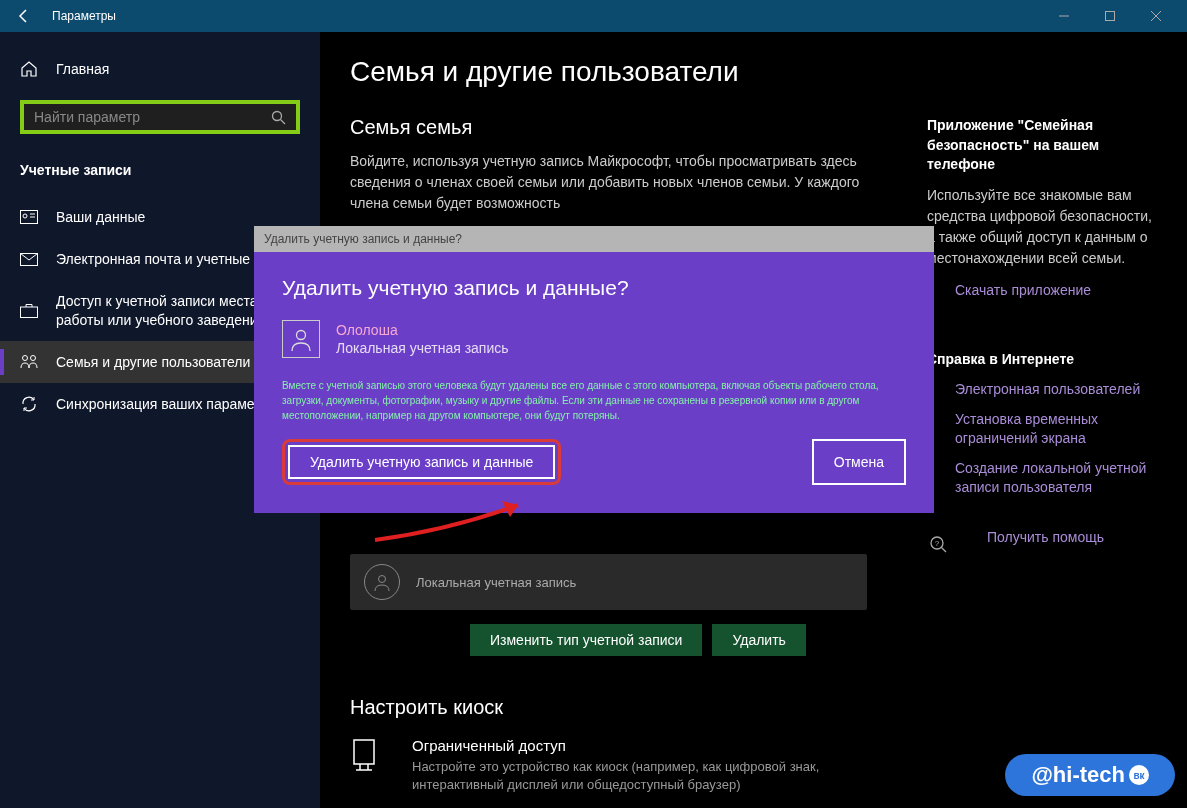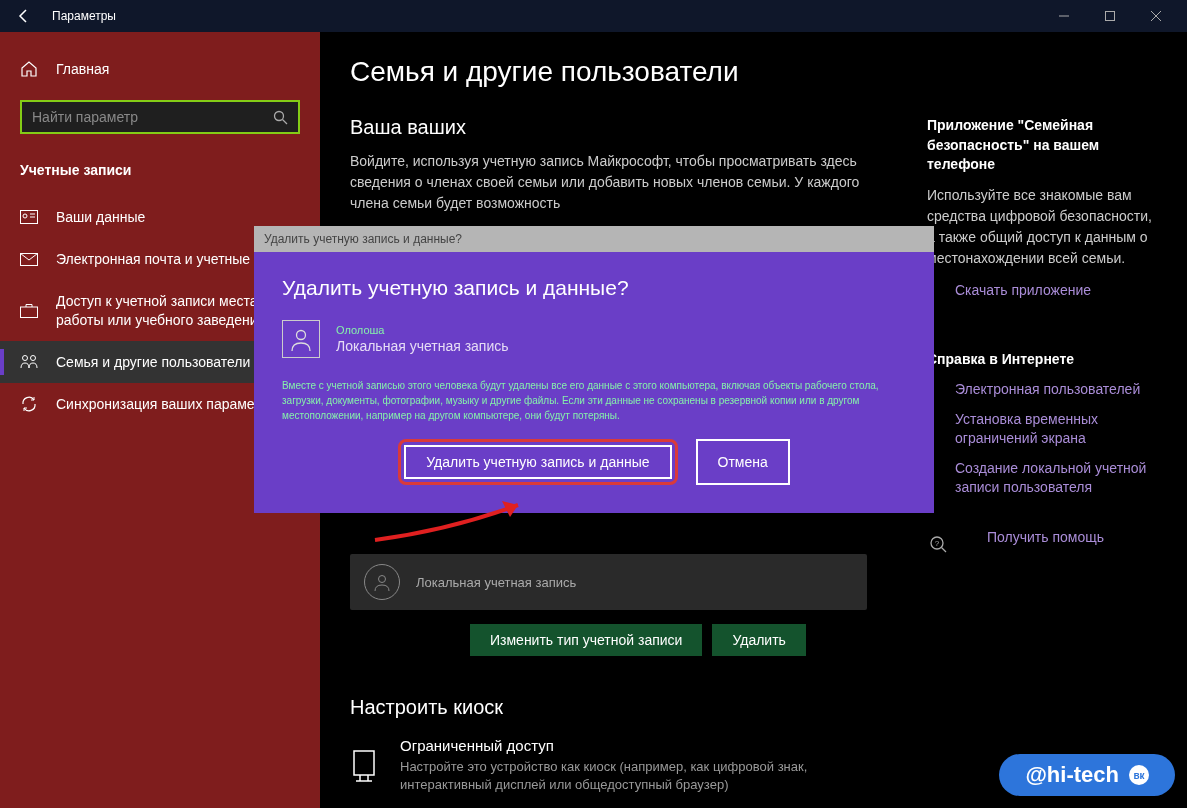--- a/index.html
+++ b/index.html
@@ -1,31 +1,31 @@
 <!DOCTYPE html>
 <html><head>
 <meta charset="utf-8">
 <style>
 * { margin: 0; padding: 0; box-sizing: border-box; font-family: "Segoe UI", Arial, sans-serif; }
 body { width: 1187px; height: 808px; background: #000; color: #fff; overflow: hidden; position: relative; }
 
 
-.titlebar { height: 32px; display: flex; align-items: center; padding: 0 8px; background: #0f172a; }
+.titlebar { height: 32px; display: flex; align-items: center; padding: 0 8px; background: #0c4a6e; }
 .titlebar .back-arrow { width: 32px; height: 32px; display: flex; align-items: center; justify-content: center; font-size: 16px; color: #fff; cursor: pointer; }
 .titlebar .title { margin-left: 12px; font-size: 12px; color: #fff; }
 .titlebar .spacer { flex: 1; }
 .win-controls { display: flex; }
 .win-btn { width: 46px; height: 32px; display: flex; align-items: center; justify-content: center; font-size: 11px; color: #aaa; cursor: pointer; }
 
 
-.sidebar { position: absolute; left: 0; top: 32px; width: 320px; bottom: 0; background: #7f1d1d; padding-top: 20px; }
+.sidebar { position: absolute; left: 0; top: 32px; width: 320px; bottom: 0; background: #0f172a; padding-top: 20px; }
 .sidebar .home-row { display: flex; align-items: center; padding: 8px 20px; margin-bottom: 14px; cursor: pointer; }
 .sidebar .home-row .icon { width: 20px; margin-right: 16px; }
 .sidebar .home-row span.label { font-size: 14px; }
-.search-box { margin: 0 20px 20px 20px; height: 34px; border: 2px solid #84cc16; background: #1f1f1f; display: flex; align-items: center; padding: 0 10px; }
+.search-box { margin: 0 20px 20px 20px; height: 34px; border: 4px solid #84cc16; background: #1f1f1f; display: flex; align-items: center; padding: 0 10px; }
 .search-box input { flex: 1; background: transparent; border: none; outline: none; color: #fff; font-size: 14px; }
 .search-box input::placeholder { color: #888; }
 .search-box .s-icon { color: #aaa; font-size: 14px; }
 .section-title { padding: 8px 20px; font-size: 14px; font-weight: 600; margin-bottom: 10px; }
 .nav-list { list-style: none; }
 .nav-list li { display: flex; align-items: center; padding: 12px 20px; font-size: 14px; color: #fff; cursor: pointer; position: relative; line-height: 1.3; }
 .nav-list li .icon { width: 20px; margin-right: 16px; flex-shrink: 0; display: flex; align-items: center; justify-content: flex-start; }
 .nav-list li.active { background: #333; }
 .nav-list li.active::before { content: ""; position: absolute; left: 0; top: 8px; bottom: 8px; width: 4px; background: #6a3ec7; }
 
@@ -44,44 +44,44 @@
 .right-col .help-icon { width: 20px; height: 20px; }
 
 .lower-section { margin-top: 340px; }
 .user-row-bg { background: #2a2a2a; padding: 10px 14px; display: flex; align-items: center; gap: 16px; margin-bottom: 14px; border-radius: 2px; }
 .user-avatar-sm { width: 36px; height: 36px; border: 1px solid #888; border-radius: 50%; display: flex; align-items: center; justify-content: center; }
 .user-row-bg .text { font-size: 13px; color: #aaa; }
 .btn-row { display: flex; gap: 10px; margin-left: 120px; }
 .std-btn { background: #14532d; border: none; color: #fff; padding: 8px 20px; font-size: 14px; cursor: pointer; }
 
 .kiosk-section h2 { font-size: 20px; font-weight: 400; margin: 40px 0 18px 0; }
-.kiosk-row { display: flex; gap: 22px; align-items: center; }
+.kiosk-row { display: flex; gap: 34px; align-items: flex-start; }
 .kiosk-icon { width: 36px; height: 36px; display: flex; align-items: center; justify-content: center; }
 .kiosk-text .ttl { font-size: 15px; margin-bottom: 4px; }
 .kiosk-text .sub { font-size: 13px; color: #999; line-height: 1.4; }
 
 
 .modal-overlay { position: absolute; left: 254px; top: 226px; width: 680px; background: #888; }
 .modal-titlebar { height: 26px; background: #b5b5b5; color: #444; font-size: 12px; display: flex; align-items: center; padding: 0 10px; }
 .modal-body { background: #6a3ec7; padding: 24px 28px 28px 28px; }
 .modal-body h2 { font-size: 21px; font-weight: 400; color: #fff; margin-bottom: 20px; }
 .modal-user-row { display: flex; gap: 16px; align-items: center; margin-bottom: 20px; }
 .modal-avatar { width: 38px; height: 38px; border: 1px solid #ccc; display: flex; align-items: center; justify-content: center; background: #6a3ec7; }
-.modal-user-text .name { font-size: 11px; color: #86efac; line-height: 1.3; }
+.modal-user-text .name { font-size: 14px; color: #f9a8d4; line-height: 1.3; }
 .modal-user-text .type { font-size: 14px; color: #e6dcf5; line-height: 1.3; }
 .modal-body p.warn { font-size: 10px; color: #86efac; line-height: 1.5; margin-bottom: 16px; }
-.modal-buttons { display: flex; gap: 18px; justify-content: center; }
+.modal-buttons { display: flex; gap: 18px; justify-content: space-between; }
 .modal-btn { background: transparent; border: 2px solid #fff; color: #fff; padding: 7px 20px; font-size: 14px; cursor: pointer; }
 .modal-btn-wrap-highlight { border: 3px solid #d93a3a; border-radius: 8px; padding: 3px; }
 
 
 .red-arrow { position: absolute; left: 370px; top: 485px; pointer-events: none; }
 
 
-.watermark { position: absolute; right: 12px; bottom: 12px; background: #2d75db; color: #fff; font-size: 22px; font-weight: 700; padding: 8px 26px; border-radius: 22px; display: flex; align-items: center; gap: 6px; }
+.watermark { position: absolute; right: 12px; bottom: 12px; background: #2d75db; color: #fff; font-size: 22px; font-weight: 700; padding: 8px 26px; border-radius: 22px; display: flex; align-items: center; }
 .watermark .vk { width: 20px; height: 20px; background: #fff; color: #2d75db; border-radius: 50%; font-size: 10px; font-weight: 700; display: flex; align-items: center; justify-content: center; margin-left: 4px; }
 
 svg { display: block; }
 </style>
 </head>
 <body>
 
 <div class="titlebar">
   <div class="back-arrow">
     <svg width="16" height="16" viewBox="0 0 16 16">
@@ -179,21 +179,21 @@
         </span>
       <span>Синхронизация ваших параметров</span>
     </li>
   </ul>
 </div>
 
 <div class="main">
   <h1>Семья и другие пользователи</h1>
   <div class="content-cols">
     <div class="left-col">
-      <h2>Ваша ваших</h2>
+      <h2>Семья семья</h2>
       <p class="desc">Войдите, используя учетную запись Майкрософт, чтобы просматривать здесь сведения о членах своей семьи или добавить новых членов семьи. У каждого члена семьи будет возможность</p>
 
       <div class="lower-section">
         <div class="user-row-bg">
           <div class="user-avatar-sm">
             <svg width="20" height="20" viewBox="0 0 20 20">
                 <circle cx="10" cy="7" r="3.5" stroke="#888" fill="none"></circle>
                 <path d="M3 19 Q3 13 10 13 Q17 13 17 19" stroke="#888" fill="none"></path>
               </svg>
           </div>

